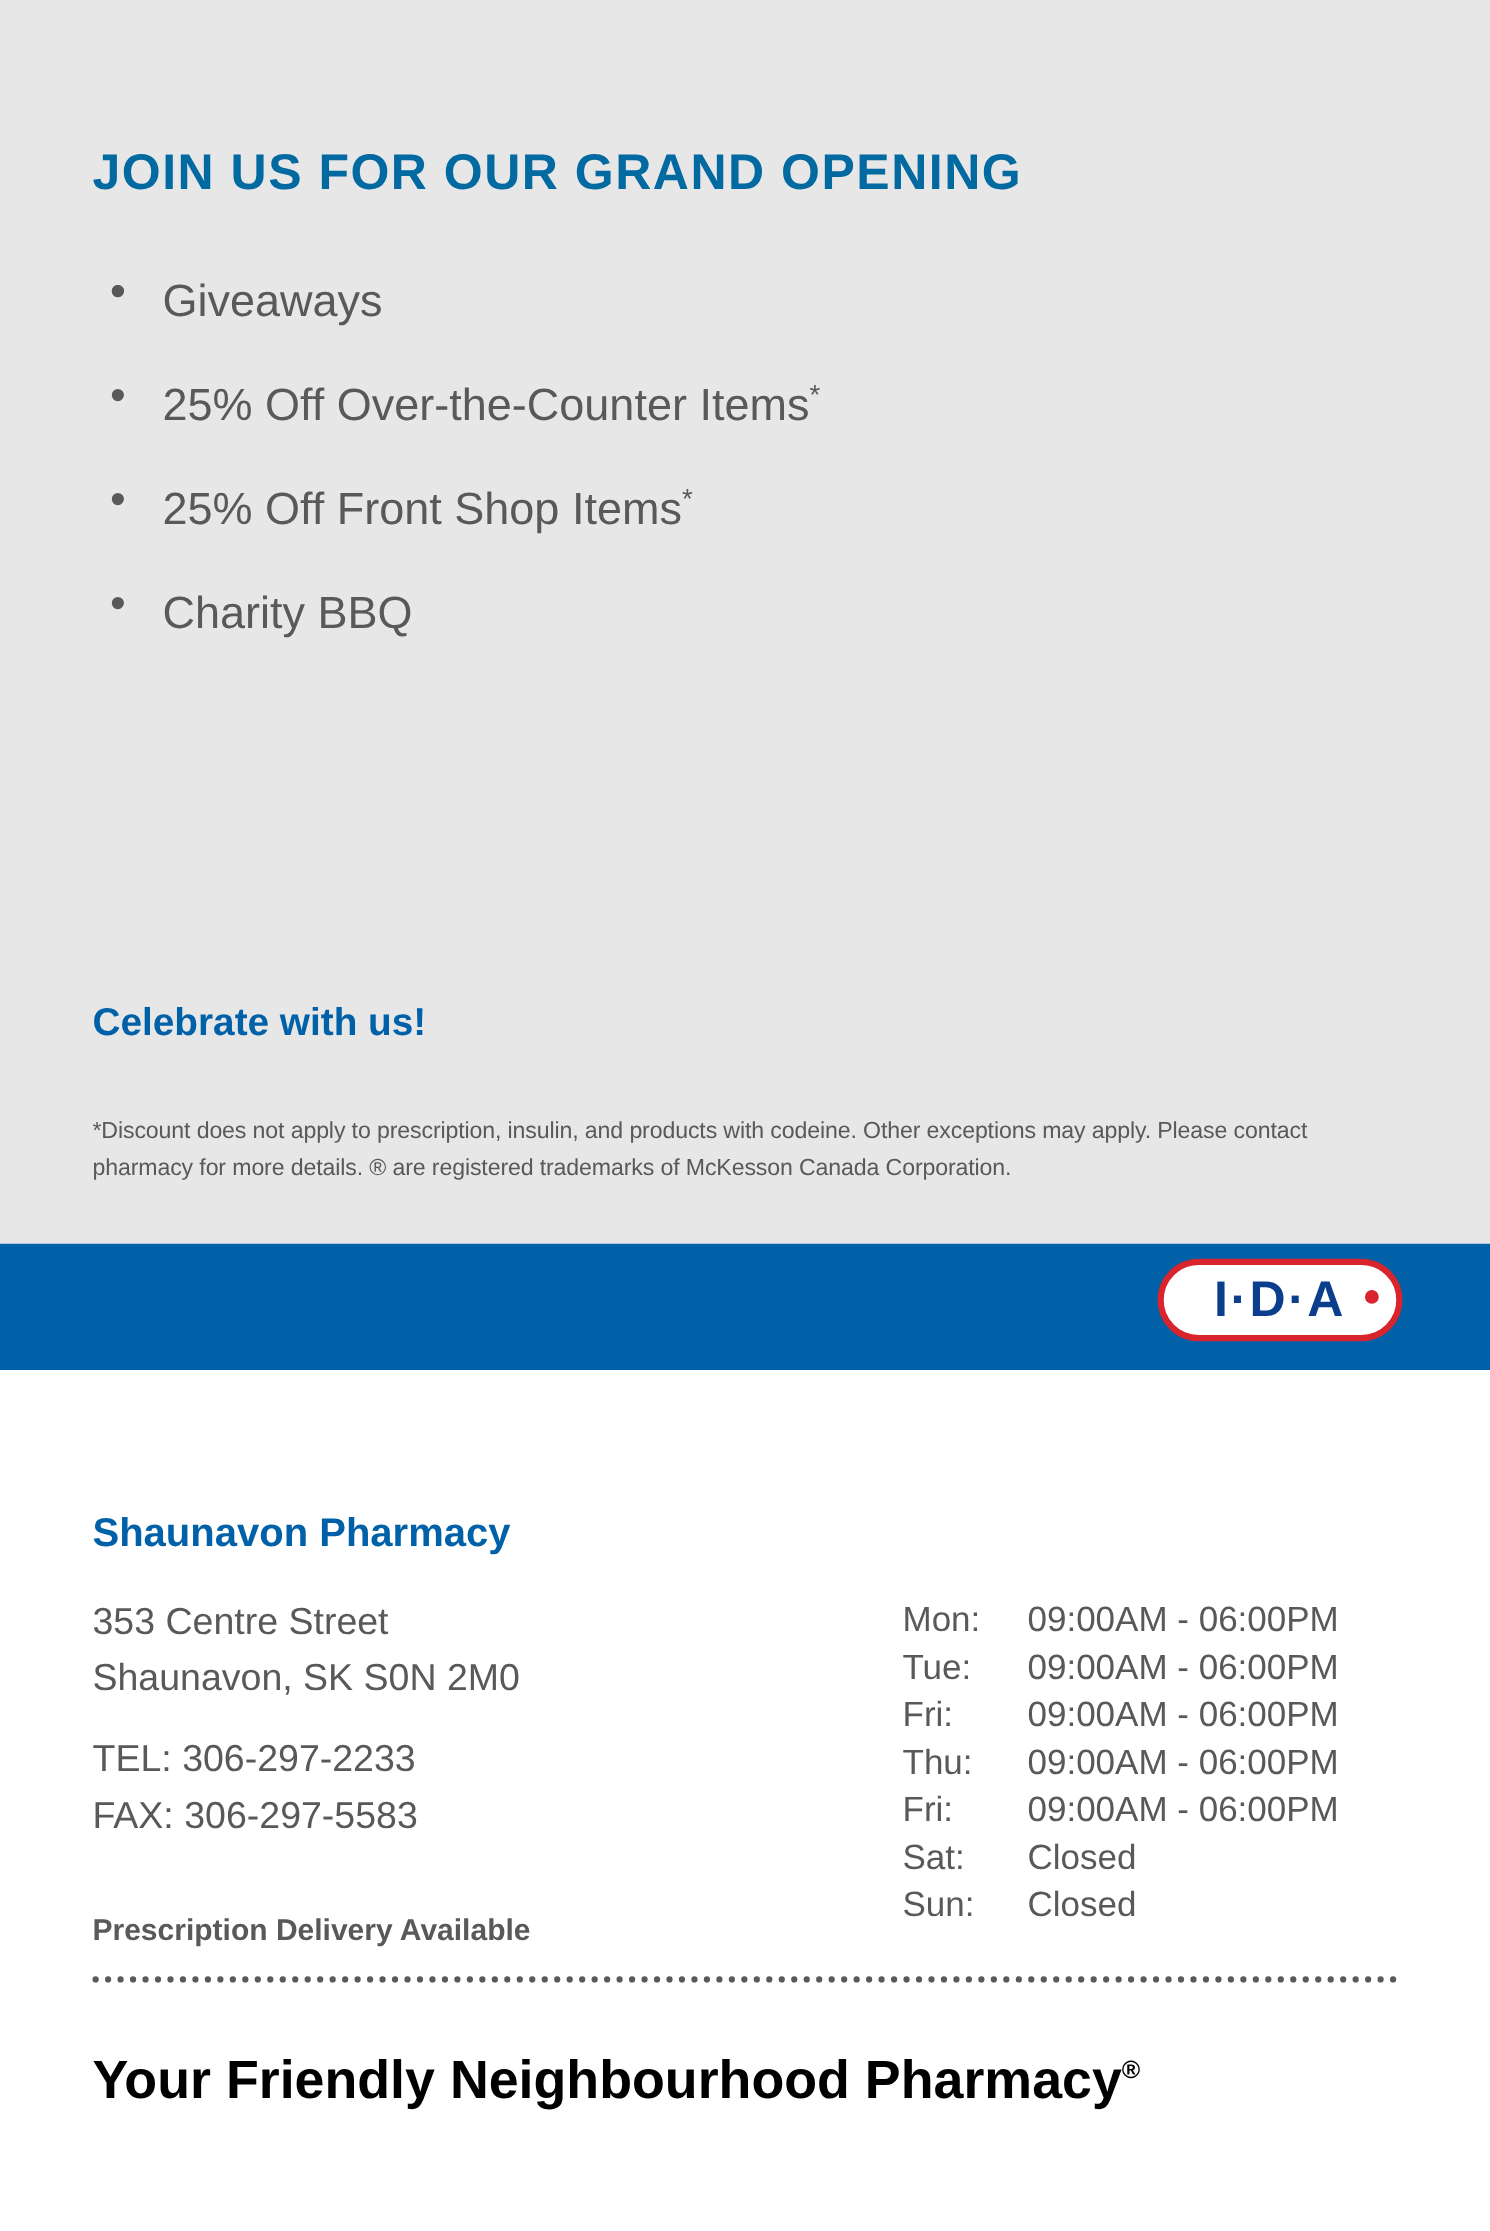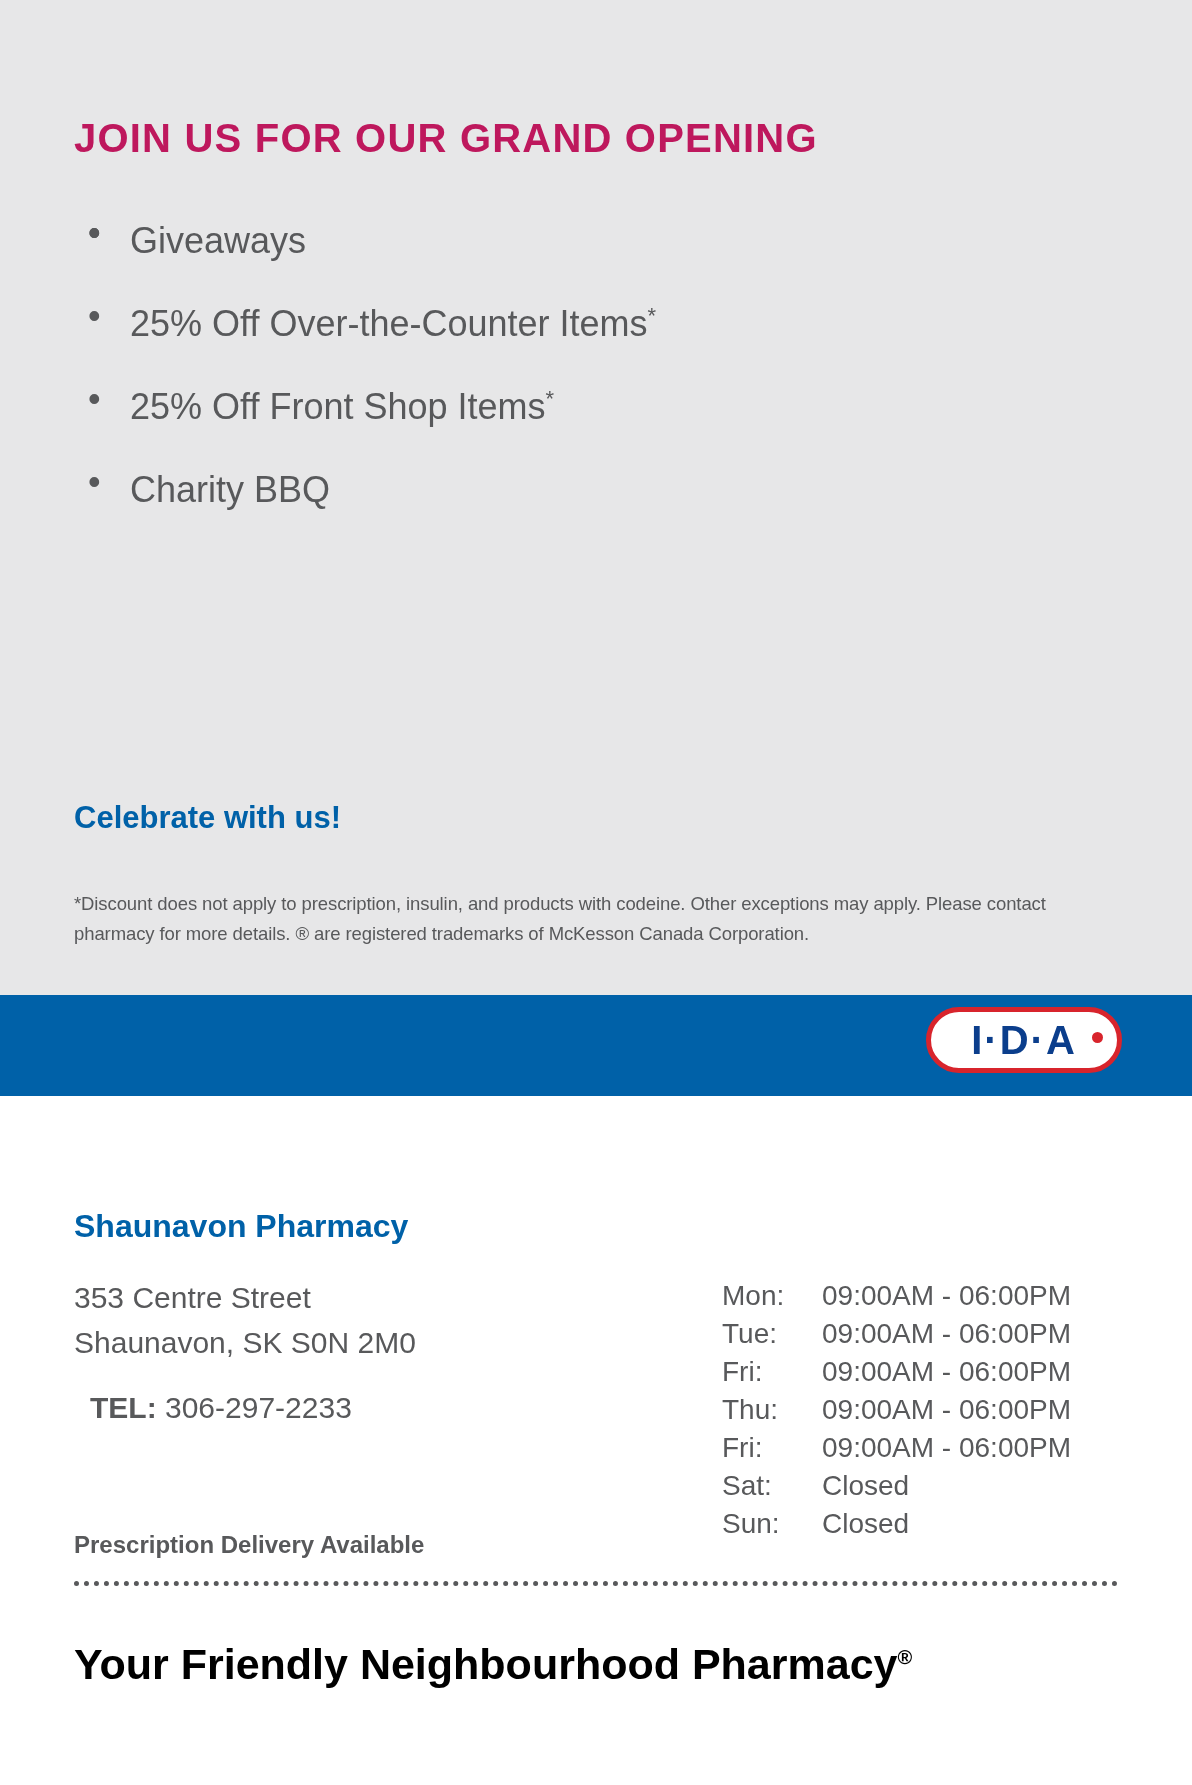--- a/index.html
+++ b/index.html
@@ -31,21 +31,21 @@
     box-sizing: border-box;
     padding: 0 74px;
   }
   .headline {
     position: absolute;
     left: 74px;
     top: 116px;
     font-size: 40px;
     font-weight: bold;
     letter-spacing: 1.2px;
-    color: #be185d;
+    color: #0369a1;
     white-space: nowrap;
   }
   .offer-list {
     position: absolute;
     left: 74px;
     top: 195px;
     margin: 0;
     padding: 0;
     list-style: none;
     width: 900px;
@@ -160,22 +160,21 @@
   }
   .contact {
     position: absolute;
     left: 74px;
     top: 1385px;
     font-size: 30px;
     line-height: 45px;
     color: #58595b;
   }
   .contact b {
-    font-weight: bold;
-    margin-left: 16px;
+    font-weight: normal;
   }
   .delivery {
     position: absolute;
     left: 74px;
     top: 1531px;
     font-size: 24px;
     font-weight: bold;
     color: #58595b;
   }
 
@@ -262,20 +261,24 @@
   <div class="address">
     <div>353 Centre Street</div>
     <div>Shaunavon, SK S0N 2M0</div>
   </div>
 
   <div class="contact">
     <div>
       <b>TEL:</b>
       <span>306-297-2233</span>
     </div>
+    <div>
+      <b>FAX:</b>
+      <span>306-297-5583</span>
+    </div>
   </div>
 
   <div class="delivery">Prescription Delivery Available</div>
 
   <div class="hours">
     <div class="hours-row">
       <span class="day">Mon:</span>
       <span class="time">09:00AM - 06:00PM</span>
     </div>
     <div class="hours-row">

